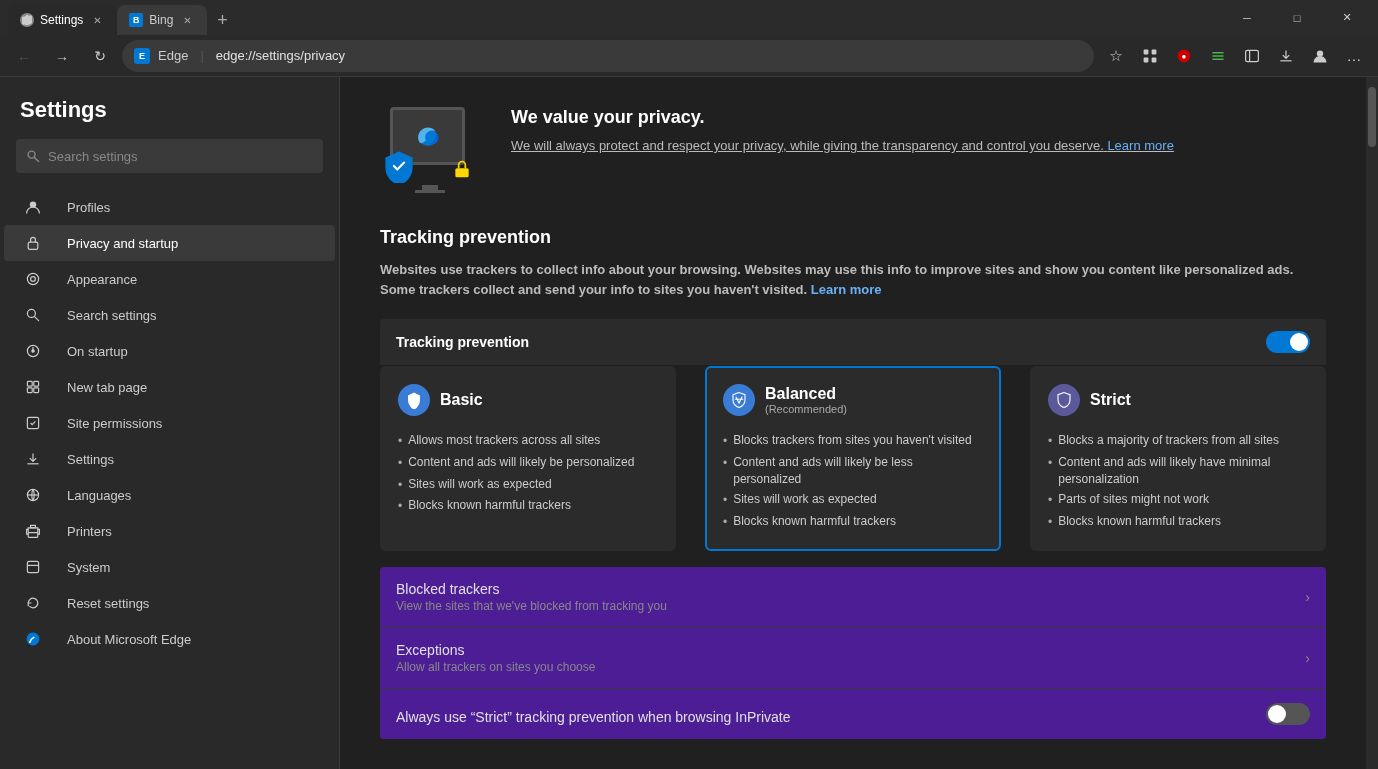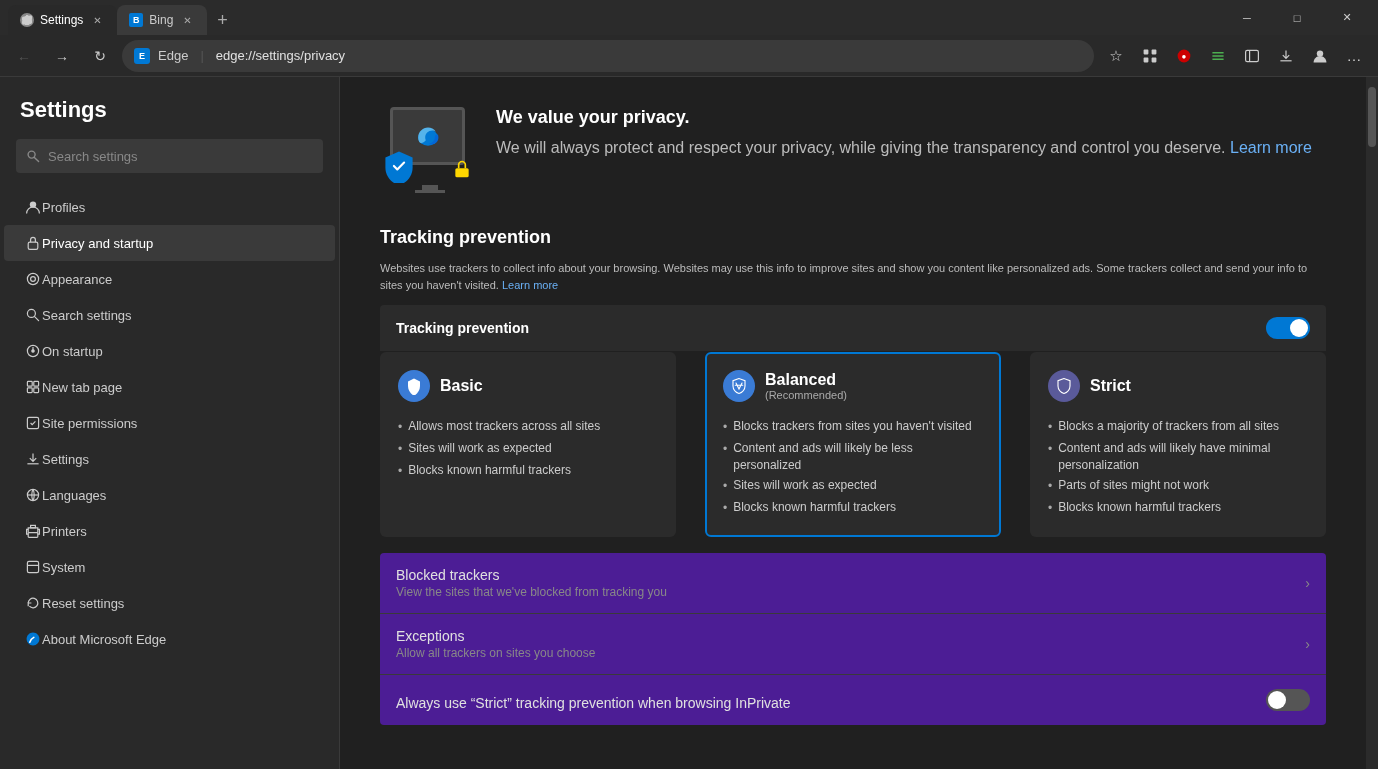--- a/index.html
+++ b/index.html
@@ -140,21 +140,21 @@
       align-items: center;
       padding: 0 10px;
       gap: 8px;
       color: #888;
       font-size: 13px;
     }
     .sidebar-item {
       display: flex;
       align-items: center;
       padding: 9px 20px;
-      gap: 0;
+      gap: 25px;
       font-size: 13px;
       color: #ccc;
       cursor: pointer;
       border-radius: 4px;
       margin: 0 4px;
     }
     .sidebar-item.active { background: #3a3a3a; color: #fff; }
     .sidebar-icon {
       width: 18px; height: 18px;
       display: flex; align-items: center; justify-content: center;
@@ -167,57 +167,59 @@
       flex: 1;
       overflow-y: auto;
       padding: 30px 40px;
       background: #202020;
     }
 
     
     .privacy-hero {
       display: flex;
       align-items: flex-start;
-      gap: 16px;
+      gap: 31px;
       margin-bottom: 30px;
     }
     .hero-image {
       width: 90px; height: 80px;
       flex-shrink: 0;
       display: flex; align-items: center; justify-content: center;
       position: relative;
     }
     .hero-text h2 {
       font-size: 18px;
       font-weight: 600;
       color: #fff;
       margin-bottom: 8px;
     }
     .hero-text p {
-      font-size: 16px;
+      font-size: 13px;
       color: #bbb;
       line-height: 1.5;
+      text-decoration: underline;
     }
     .hero-text a {
       color: #6ab0f5;
       text-decoration: none;
     }
 
     
     .section-title {
       font-size: 18px;
       font-weight: 600;
       color: #fff;
       margin-bottom: 12px;
     }
     .section-desc {
-      font-size: 11px;
+      font-size: 13px;
       color: #bbb;
       line-height: 1.5;
-      margin-bottom: 12px;
+      margin-bottom: 20px;
+      font-weight: bold;
     }
     .section-desc a { color: #6ab0f5; text-decoration: none; }
 
     
     .tracking-header {
       display: flex;
       justify-content: space-between;
       align-items: center;
       background: #2b2b2b;
       padding: 12px 16px;
@@ -652,20 +654,21 @@
               <svg width="18" height="18" viewBox="0 0 24 24" fill="white">
                 <path d="M12 2L4 6v6c0 5.5 3.4 10.7 8 13 4.6-2.3 8-7.5 8-13V6l-8-4z"></path>
               </svg>
             </div>
             <div>
               <div class="card-title">Basic</div>
             </div>
           </div>
           <ul class="card-features">
             <li>Allows most trackers across all sites</li>
+            <li>Content and ads will likely be personalized</li>
             <li>Sites will work as expected</li>
             <li>Blocks known harmful trackers</li>
           </ul>
         </div>
 
         <div class="card selected">
           <div class="card-header">
             <div class="card-icon balanced">
               <svg width="18" height="18" viewBox="0 0 24 24" fill="white">
                 <path d="M12 2L4 5v7c0 4.4 3.4 8.6 8 9.9 4.6-1.3 8-5.5 8-9.9V5l-8-3z" fill="none" stroke="white" stroke-width="1.5"></path>

